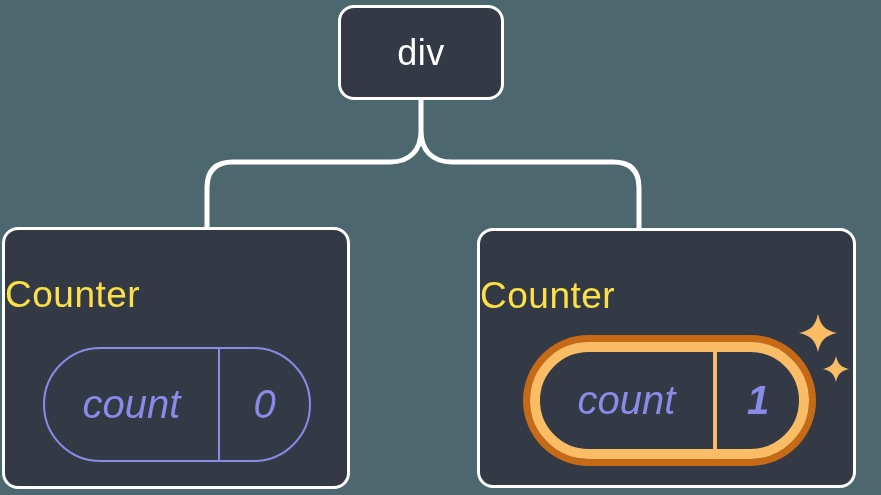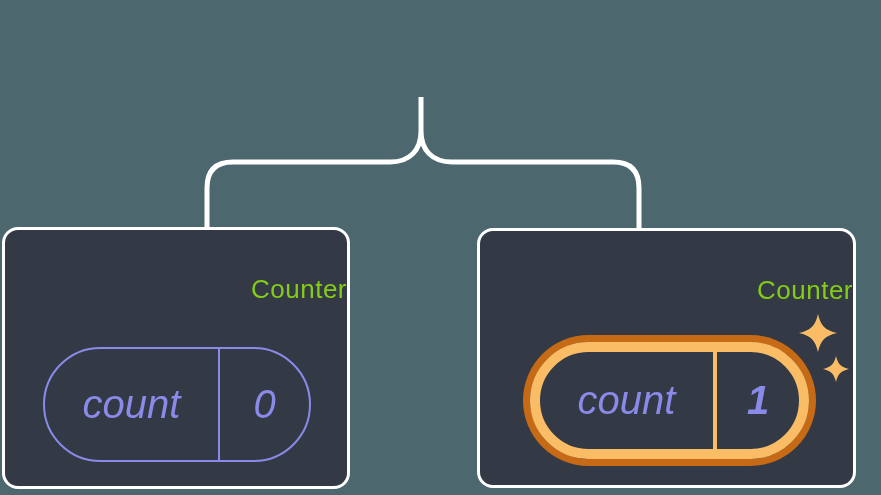--- a/index.html
+++ b/index.html
@@ -24,22 +24,22 @@
     left:338px;top:5px;width:166px;height:95px;
     display:flex;align-items:center;justify-content:center;
   }
   .root-label{
     color:#ffffff;font-size:36px;font-weight:500;letter-spacing:0.5px;
   }
   .node-counter-left{ left:2px;  top:227px;width:348px;height:262px; }
   .node-counter-right{left:477px;top:228px;width:379px;height:260px; }
   .counter-title{
     position:absolute;left:0;top:44px;width:100%;
-    text-align:right;color:#84cc16;
-    font-size:26px;font-weight:500;letter-spacing:0.5px;
+    text-align:left;color:#fde047;
+    font-size:37px;font-weight:500;letter-spacing:0.5px;
   }
   .pill{
     position:absolute;
     border-radius:999px;
     box-sizing:border-box;
     display:flex;align-items:stretch;
     overflow:hidden;
   }
   .pill-plain{
     left:38px;top:117px;width:268px;height:115px;
@@ -68,20 +68,23 @@
 </head>
 <body>
 
 <div class="canvas">
 
   <svg class="connector" viewBox="0 0 881 495" xmlns="http://www.w3.org/2000/svg" aria-hidden="true">
     <path d="M421 97 L421 131 C421 150 410 162 390 162 L233 162 Q207 162 207 188 L207 232
              M421 131 C421 150 432 162 452 162 L613 162 Q639 162 639 188 L639 232" fill="none" stroke="#ffffff" stroke-width="5" stroke-linejoin="round"></path>
   </svg>
 
+  <div class="node node-root">
+    <span class="root-label">div</span>
+  </div>
 
   <div class="node node-counter-left">
     <div class="counter-title">Counter</div>
     <div class="pill pill-plain">
       <div class="pill-seg seg-key">count</div>
       <div class="pill-divider"></div>
       <div class="pill-seg seg-val">0</div>
     </div>
   </div>
 

